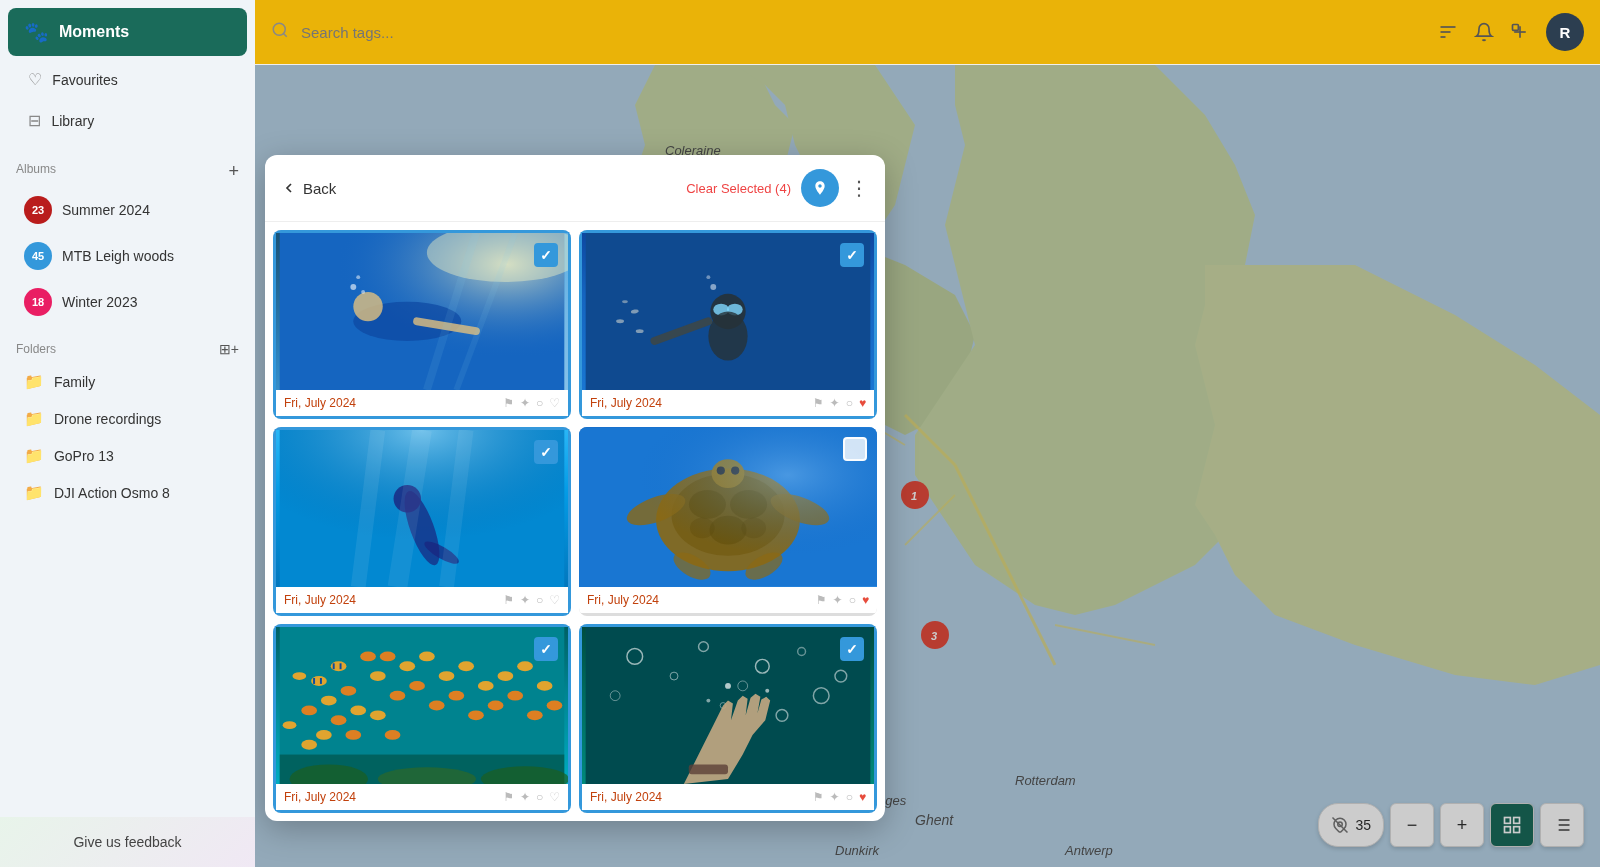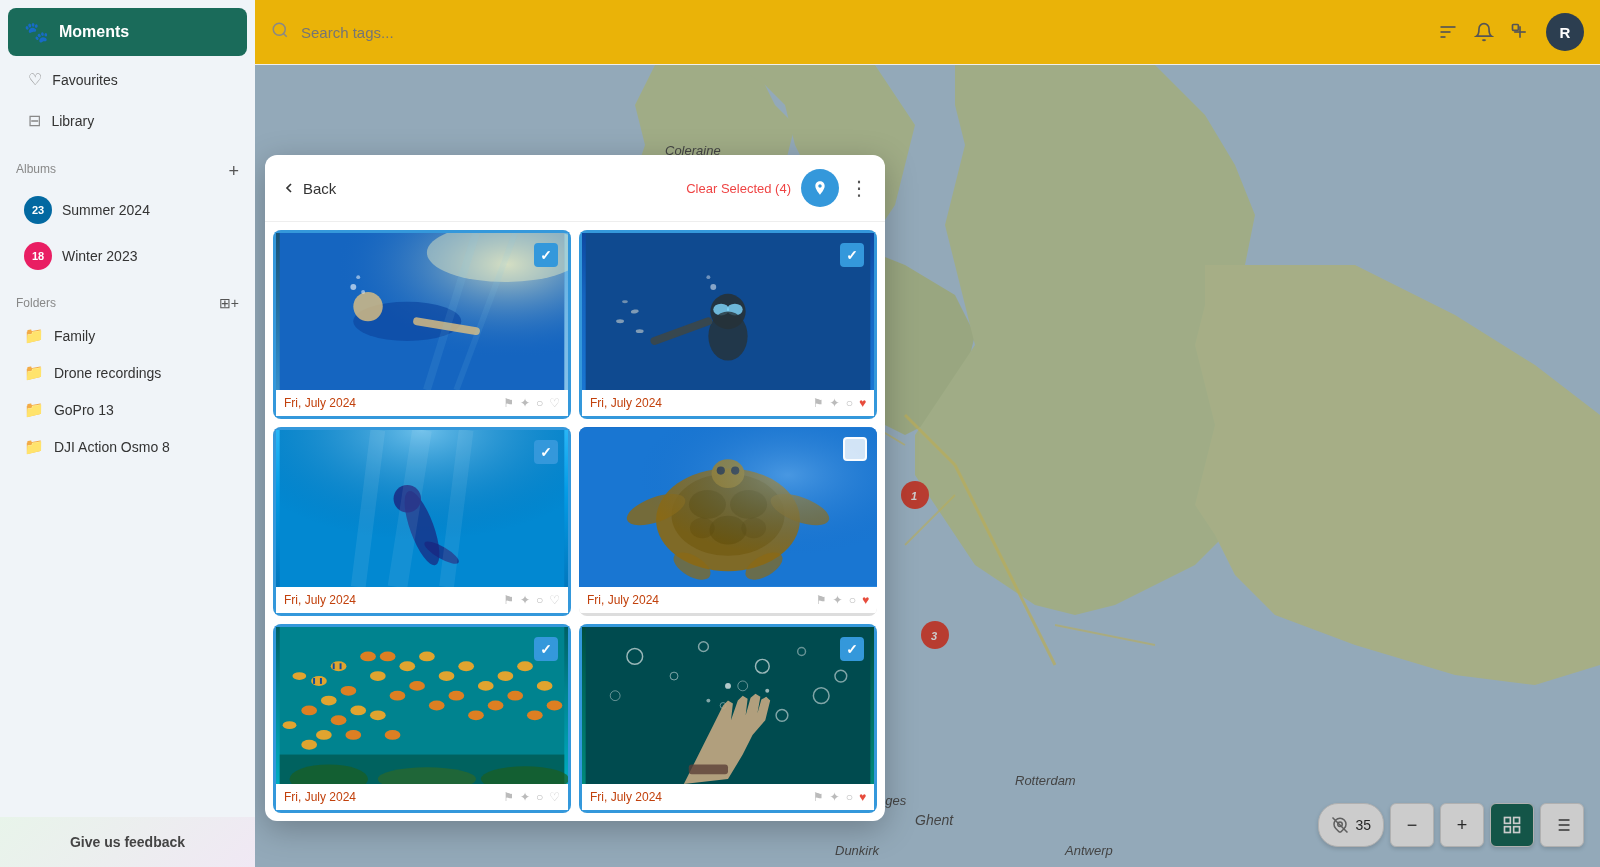--- a/index.html
+++ b/index.html
@@ -78,21 +78,21 @@
       height: 28px;
       border-radius: 50%;
       display: flex;
       align-items: center;
       justify-content: center;
       font-size: 11px;
       font-weight: 600;
       color: white;
       flex-shrink: 0;
     }
-    .album-badge.green { background: #0369a1; }
+    .album-badge.green { background: #b91c1c; }
     .album-badge.blue { background: #3498db; }
     .album-badge.purple { background: #9b59b6; }
     .album-badge.pink { background: #e91e63; }
 
     .album-label { font-size: 14px; color: #333; }
 
     .folder-item {
       display: flex;
       align-items: center;
       gap: 10px;
@@ -105,21 +105,21 @@
 
     .folder-icon { color: #777; font-size: 16px; }
 
     .feedback-btn {
       margin-top: auto;
       padding: 16px;
       background: linear-gradient(135deg, #e8f4ea, #f0e8f4);
       text-align: center;
       cursor: pointer;
     }
-    .feedback-btn span { font-size: 14px; color: #444; font-weight: 700; }
+    .feedback-btn span { font-size: 14px; color: #444; font-weight: 400; }
 
     
     .main {
       flex: 1;
       position: relative;
       height: 867px;
       overflow: hidden;
     }
 
     
@@ -425,20 +425,26 @@
     <div class="sidebar-section-header">
       <span class="section-title">Albums</span>
       <button class="add-btn">+</button>
     </div>
     <div>
       <div class="album-item">
         <div class="album-badge green">
             <span>23</span>
           </div>
         <span class="album-label">Summer 2024</span>
+      </div>
+      <div class="album-item">
+        <div class="album-badge blue">
+            <span>45</span>
+          </div>
+        <span class="album-label">MTB Leigh woods</span>
       </div>
       <div class="album-item">
         <div class="album-badge pink">
             <span>18</span>
           </div>
         <span class="album-label">Winter 2023</span>
       </div>
     </div>
   </div>
 

